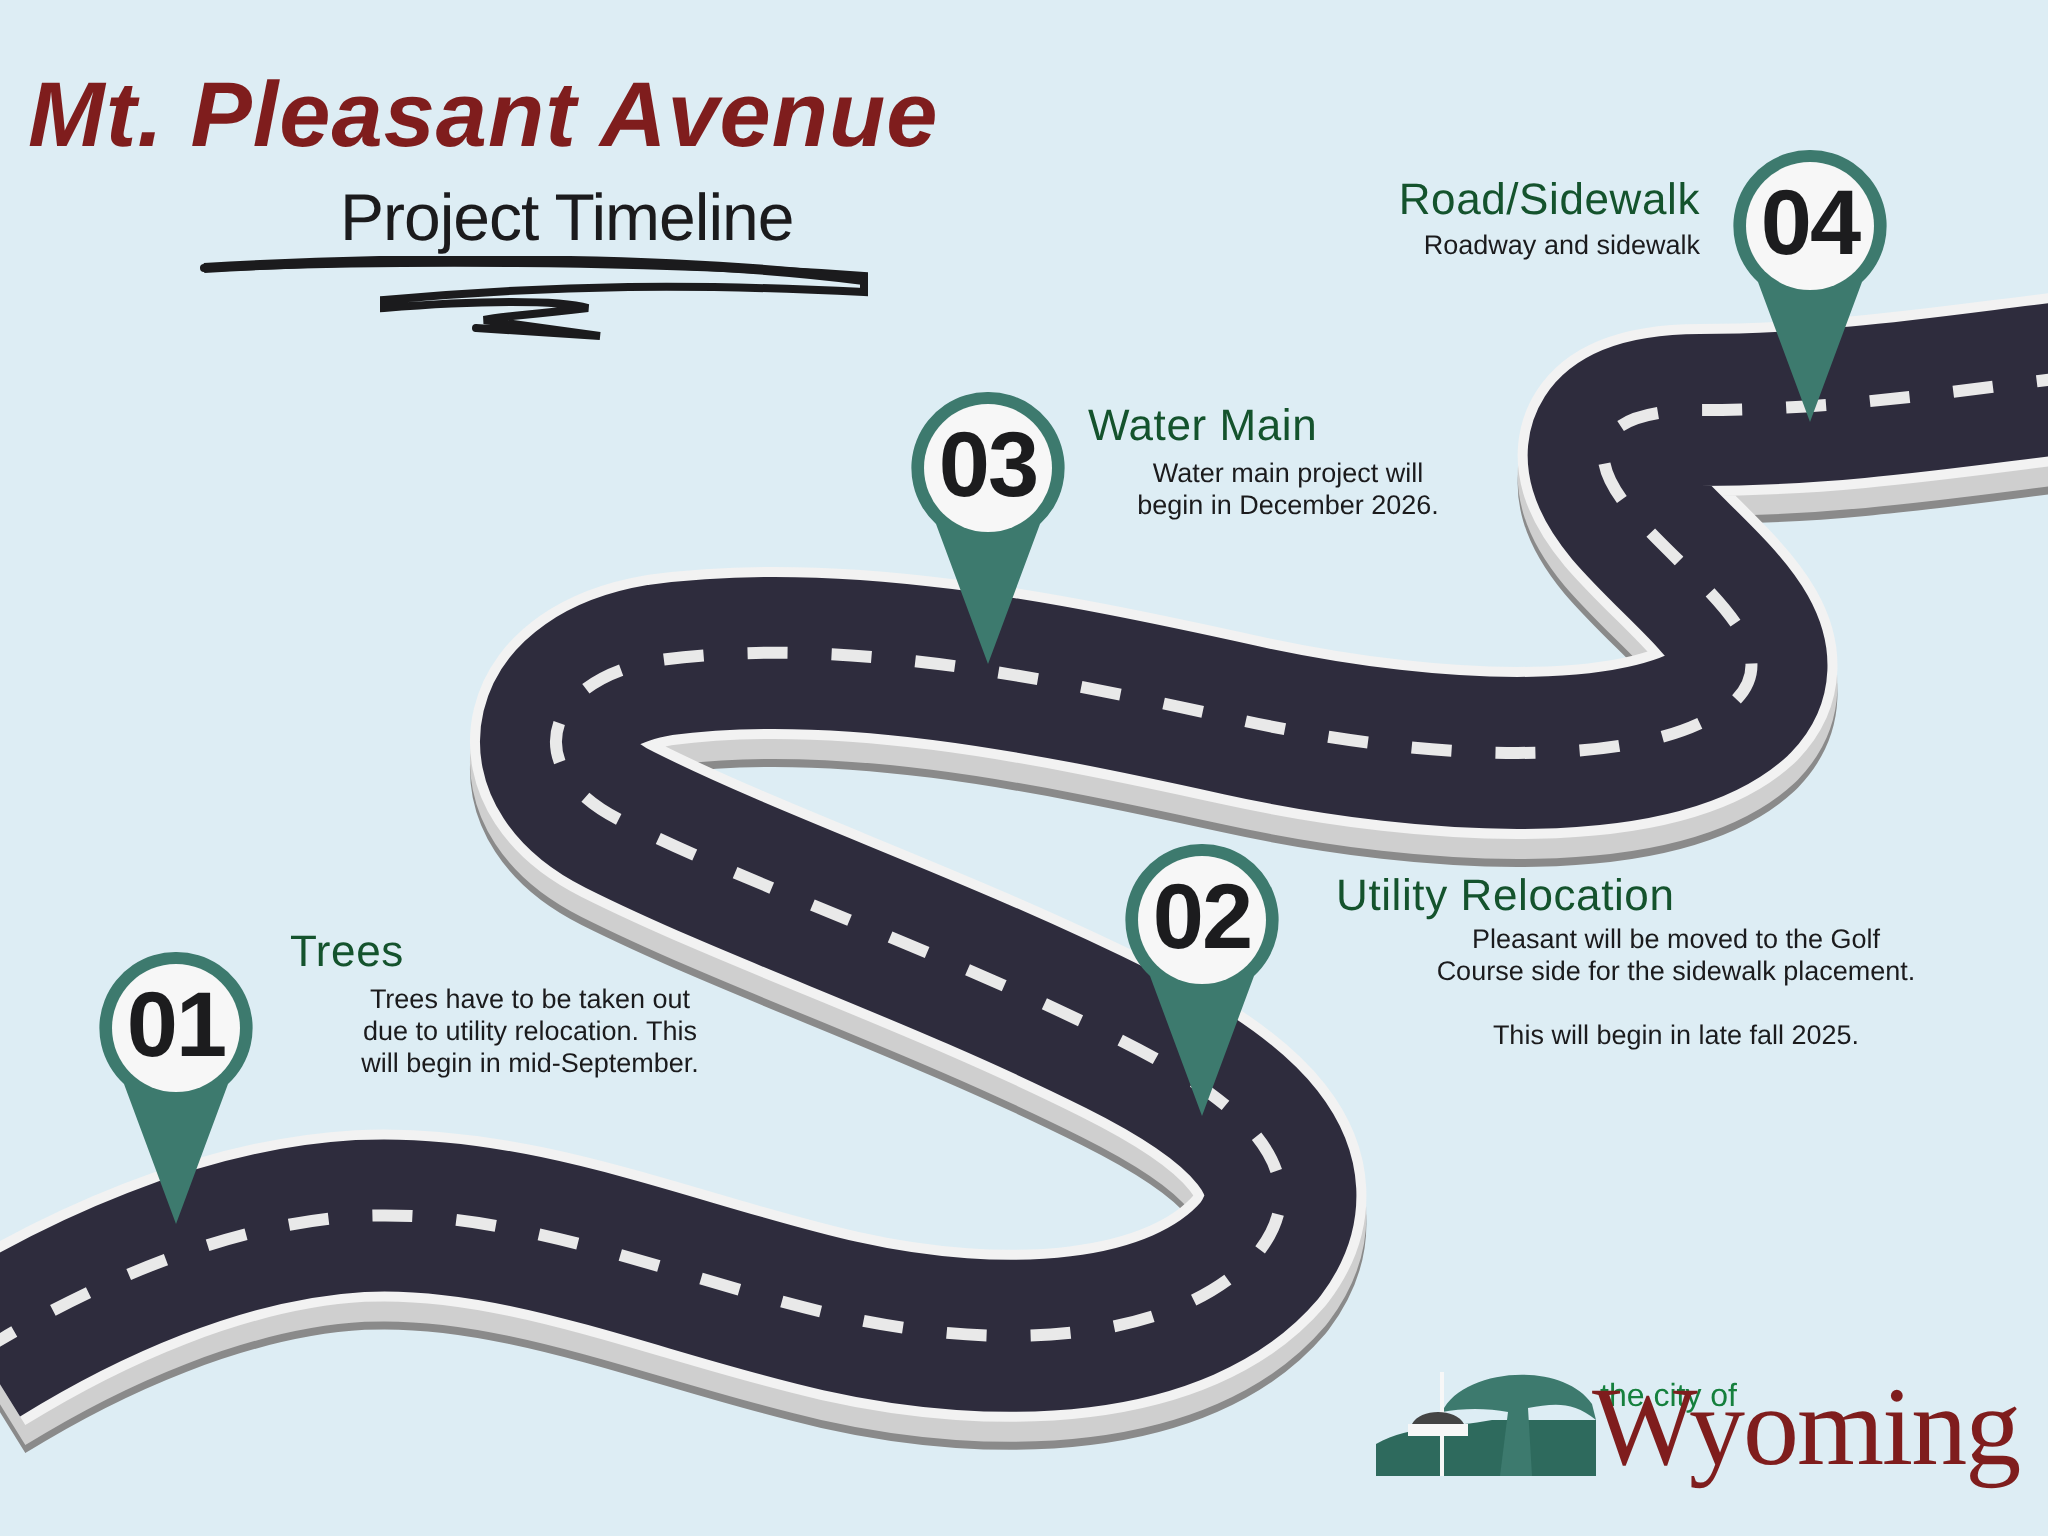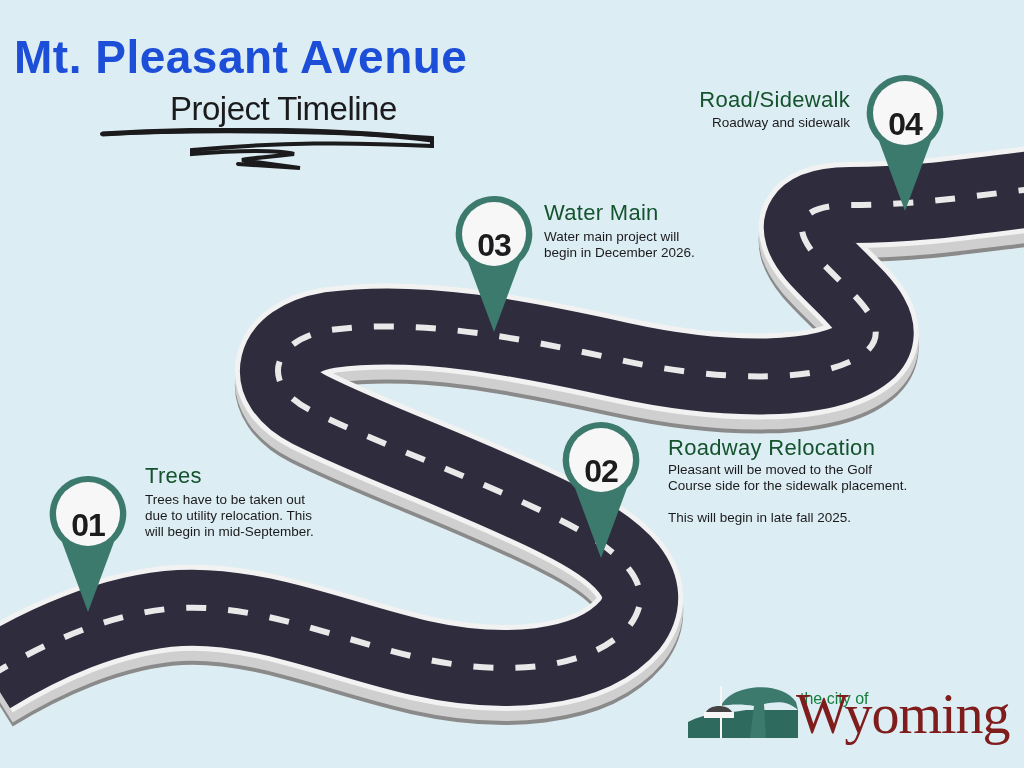--- a/index.html
+++ b/index.html
@@ -1,24 +1,24 @@
 <!DOCTYPE html>
 <html><head>
 <meta charset="utf-8">
 <style>
   html, body { margin:0; padding:0; }
   body { width:1024px; height:768px; background:#ddedf4; position:relative; overflow:hidden; font-family:"Liberation Sans", sans-serif; }
   .abs { position:absolute; }
-  #title { left:14px; top:30px; font-size:46px; font-weight:bold; color:#1d4ed8; letter-spacing:0.5px; white-space:nowrap; }
+  #title { left:14px; top:30px; font-size:46px; font-weight:bold; color:#7f1d1d; letter-spacing:0.5px; white-space:nowrap;font-style:italic; }
   #subtitle { left:170px; top:90px; font-size:33px; color:#1b1b1d; white-space:nowrap; letter-spacing:-0.5px; }
   #road-svg { left:0; top:0; }
   .pin { position:absolute; width:80px; height:140px; }
-  .pin .num { position:absolute; left:0; top:11px; width:80px; text-align:center; font-size:32px; font-weight:bold; color:#1c1c1e; letter-spacing:-1px;margin-top:22px; }
+  .pin .num { position:absolute; left:0; top:11px; width:80px; text-align:center; font-size:46px; font-weight:bold; color:#1c1c1e; letter-spacing:-1px; }
   .stage-title { position:absolute; font-size:22px; font-weight:normal; color:#14532d; white-space:nowrap; letter-spacing:0.3px; }
-  .stage-desc { position:absolute; font-size:13.5px; color:#1b1b1d; line-height:16px; }
+  .stage-desc { position:absolute; font-size:13.5px; color:#1b1b1d; line-height:16px;text-align:center; }
   .right { text-align:right; }
   #logo-the { left:800px; top:690px; font-size:16px; color:#15803d; }
   #logo-wy { left:796px; top:682px; font-family:"Liberation Serif", serif; font-size:56px; color:#7f1d1d; letter-spacing:-1px; }
   #logo-est { left:930px; top:737px; font-size:15px; color:#2e6a5d;margin-top:30px; }
 </style>
 </head>
 <body>
 
 <svg id="road-svg" class="abs" width="1024" height="768" viewBox="0 0 1024 768">
   <defs>
@@ -85,21 +85,21 @@
   <div class="num">04</div>
 </div>
 
 <div class="stage-title" style="left:145px;top:463px">Trees</div>
 <div class="stage-desc" style="left:145px;top:492px;width:240px">
   <div>Trees have to be taken out</div>
   <div>due to utility relocation. This</div>
   <div>will begin in mid-September.</div>
 </div>
 
-<div class="stage-title" style="left:668px;top:435px">Roadway Relocation</div>
+<div class="stage-title" style="left:668px;top:435px">Utility Relocation</div>
 <div class="stage-desc" style="left:668px;top:462px;width:340px">
   <div>Pleasant will be moved to the Golf</div>
   <div>Course side for the sidewalk placement.</div>
   <div style="height:16px"></div>
   <div>This will begin in late fall 2025.</div>
 </div>
 
 <div class="stage-title" style="left:544px;top:200px">Water Main</div>
 <div class="stage-desc" style="left:544px;top:229px;width:200px">
   <div>Water main project will</div>

